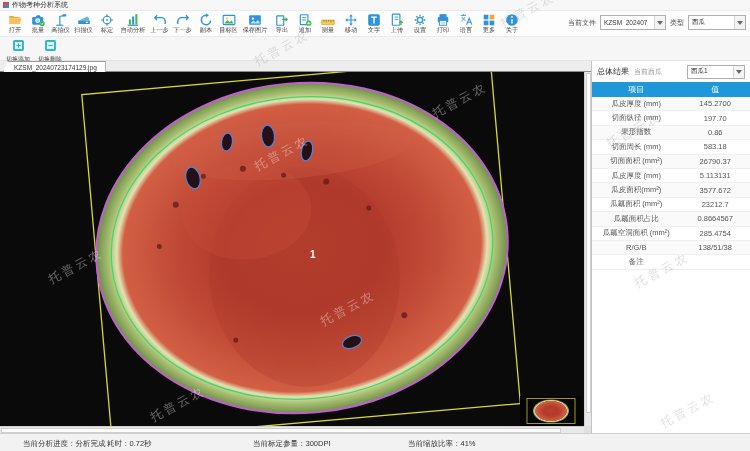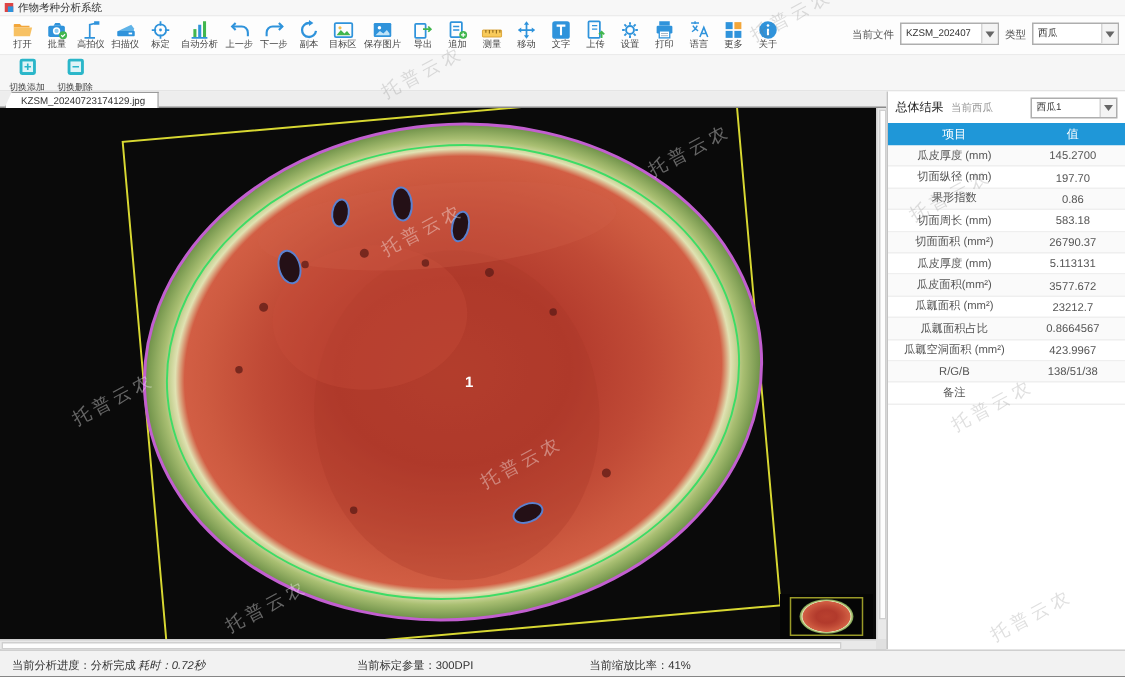--- a/index.html
+++ b/index.html
@@ -56,22 +56,22 @@
   .tblheader { height:15px; background:#1f97d8; color:#fff; display:flex; align-items:center; }
   .tblheader .hc1 { width:56%; text-align:center; font-size:8px; }
   .tblheader .hc2 { width:44%; text-align:center; font-size:8px; }
   .trow { height:14.4px; display:flex; align-items:center; border-bottom:1px solid #efefef; }
   .trow:nth-child(odd) { background:#fafafa; }
   .trow .c1 { width:56%; text-align:center; font-size:7.5px; color:#555; white-space:nowrap; }
   .trow .c2 { width:44%; text-align:center; font-size:7.5px; color:#555; white-space:nowrap; }
 
   
   .statusbar { position:absolute; left:0; top:433px; width:750px; height:18px; background:#f2f2f2; border-top:1px solid #cfcfcf; }
-  .statusbar span { position:absolute; top:5px; font-size:7.5px; color:#333; white-space:nowrap; }
-  .st1 { left:8px; } .st2 { left:92px;font-style:italic; } .st3 { left:238px; } .st4 { left:393px;text-align:right; }
+  .statusbar span { position:absolute; top:5px; font-size:7.5px; color:#333; white-space:nowrap;margin-left:15px; }
+  .st1 { left:8px; } .st2 { left:92px; } .st3 { left:238px; } .st4 { left:393px;text-align:right; }
 
   
   .wm { position:absolute; font-size:12px; letter-spacing:3px; transform:rotate(-28deg); pointer-events:none; z-index:60; color:rgba(110,110,110,.22); white-space:nowrap; }
   .wm.light { color:rgba(255,255,255,.38); }
 </style>
 </head>
 <body>
 
 <div class="app">
 
@@ -453,21 +453,21 @@
         <div class="trow">
             <span class="c1">瓜瓤面积 (mm²)</span>
             <span class="c2">23212.7</span>
           </div>
         <div class="trow">
             <span class="c1">瓜瓤面积占比</span>
             <span class="c2">0.8664567</span>
           </div>
         <div class="trow">
             <span class="c1">瓜瓤空洞面积 (mm²)</span>
-            <span class="c2">423.9967</span>
+            <span class="c2">285.4754</span>
           </div>
         <div class="trow">
             <span class="c1">R/G/B</span>
             <span class="c2">138/51/38</span>
           </div>
         <div class="trow">
             <span class="c1">备注</span>
             <span class="c2"></span>
           </div>
       </div>

